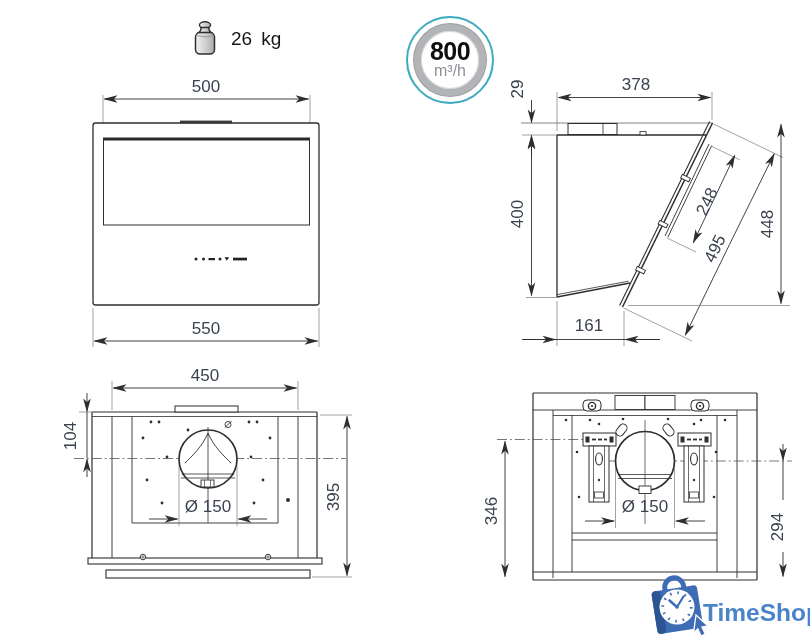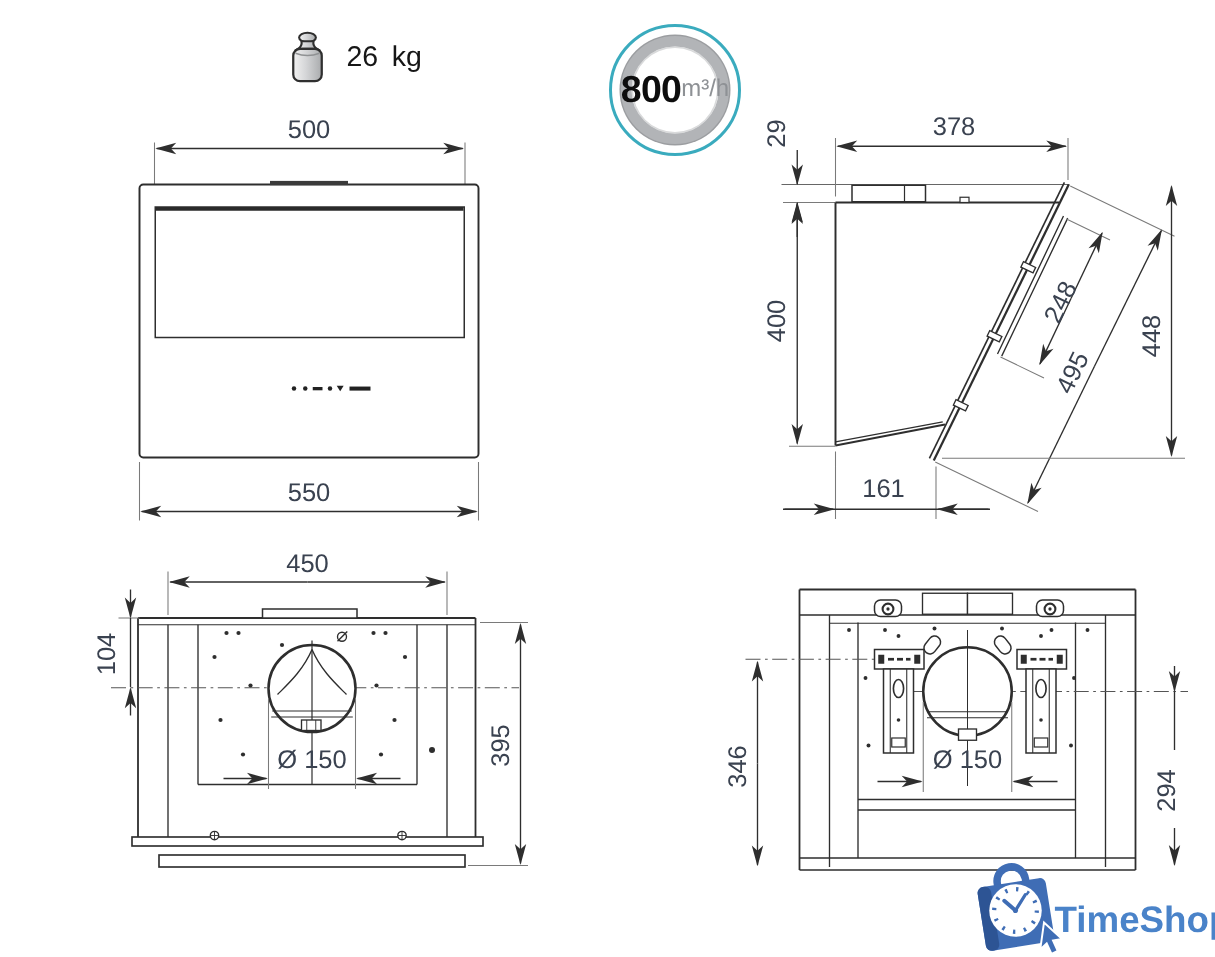--- a/index.html
+++ b/index.html
@@ -4,21 +4,21 @@
 <style>
   html,body{margin:0;padding:0;background:#fff;}
   #canvas{position:relative;width:810px;height:638px;background:#fff;overflow:hidden;
           font-family:"Liberation Sans",sans-serif;}
   .hdr-title{position:absolute;left:20px;top:26px;font-size:21px;font-weight:bold;color:#231f20;}
   .weight-box{position:absolute;left:190px;top:20px;display:flex;align-items:center;gap:11px;}
   .weight-text{font-size:19px;font-weight:normal;color:#161616;display:flex;gap:9px;}
   .badge{position:absolute;left:406px;top:16px;width:88px;height:88px;border:2.5px solid #3aabbe;
          border-radius:50%;background:#fff;display:flex;align-items:center;justify-content:center;box-sizing:border-box;}
   .badge-ring{width:72px;height:72px;border-radius:50%;border:7px solid #b2b4b7;background:#fff;
-         box-shadow:0 0 0 1px #9b9da0, inset 0 0 0 1px #d9dadb;display:flex;
+         box-shadow:0 0 0 1px #9b9da0, inset 0 0 0 1px #d9dadb;display:flex;flex-direction:column;
          align-items:center;justify-content:center;box-sizing:border-box;}
   .badge-val{font-size:25px;font-weight:bold;color:#0d0d0d;line-height:22px;letter-spacing:-0.5px;}
   .badge-unit{font-size:16px;color:#8e9195;}
   svg text.dim{font-family:"Liberation Sans",sans-serif;font-size:17px;fill:#3a4250;}
   svg text.logo-text{font-family:"Liberation Sans",sans-serif;font-size:24.5px;font-weight:bold;fill:#4a83c9;}
   svg .ln{stroke:#2e2e2e;fill:none;}
   svg .thin{stroke:#7a7a7a;stroke-width:0.7;fill:none;}
   svg .dimln{stroke:#2e2e2e;stroke-width:0.9;fill:none;}
   svg .cline{stroke:#555;stroke-width:0.8;fill:none;stroke-dasharray:10 3 1.8 3;}
   svg .wh{fill:#fff;}

